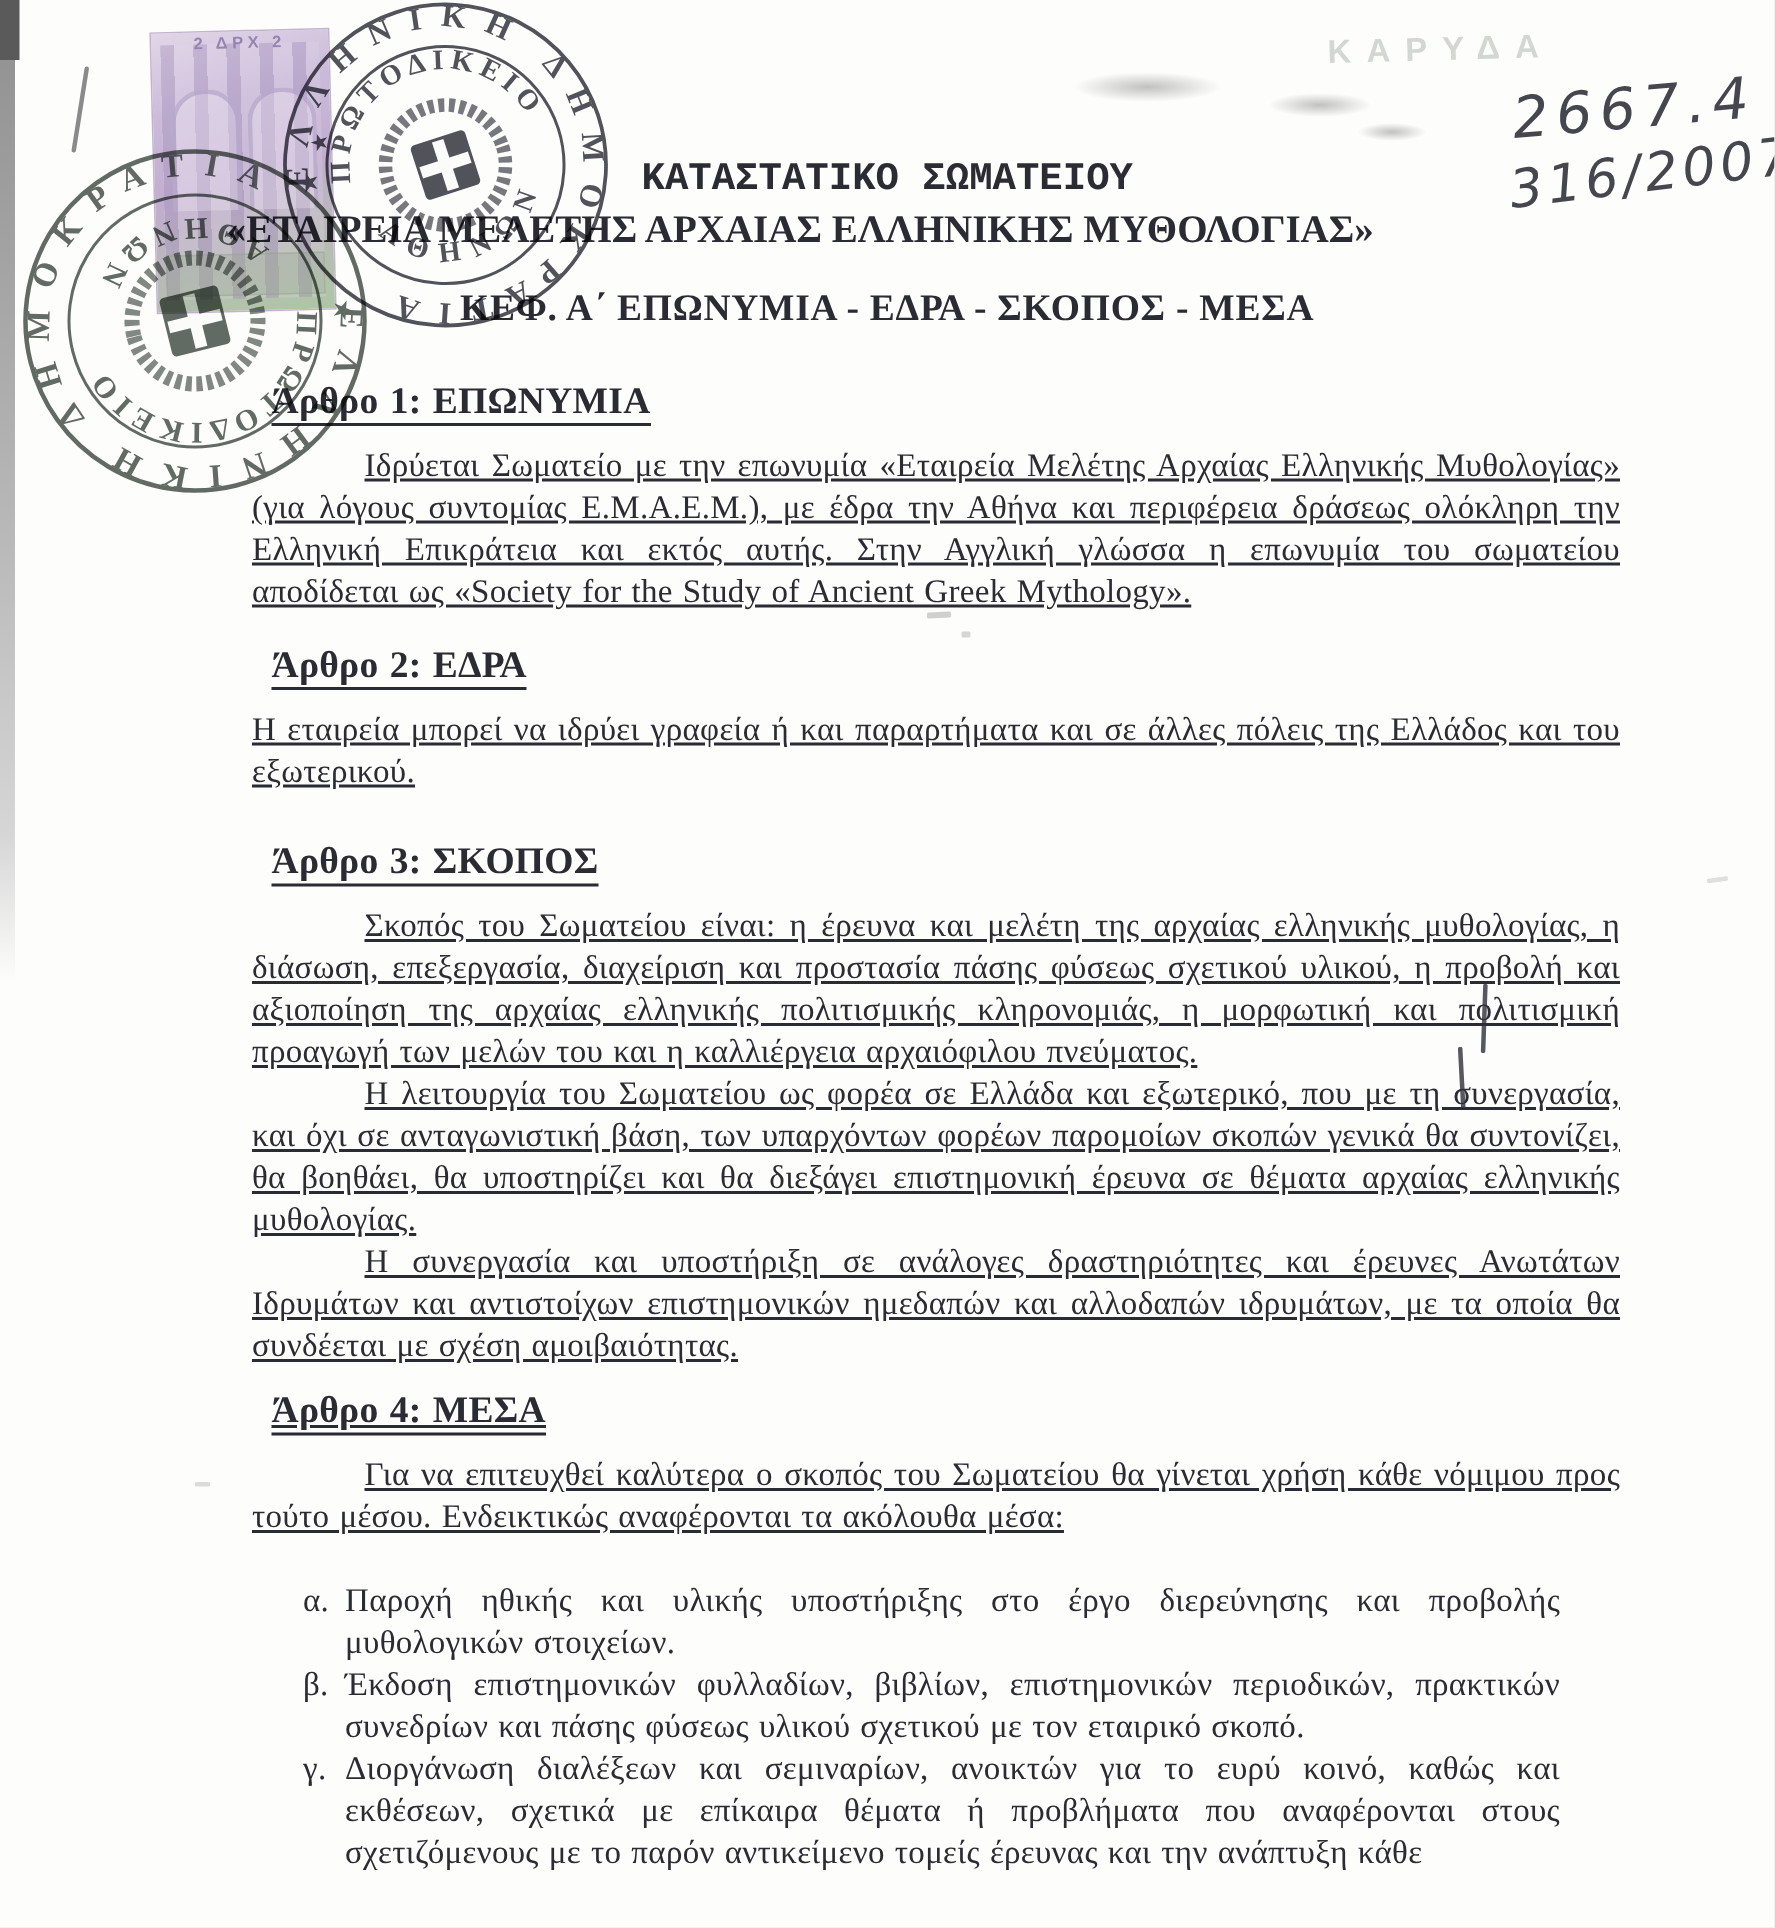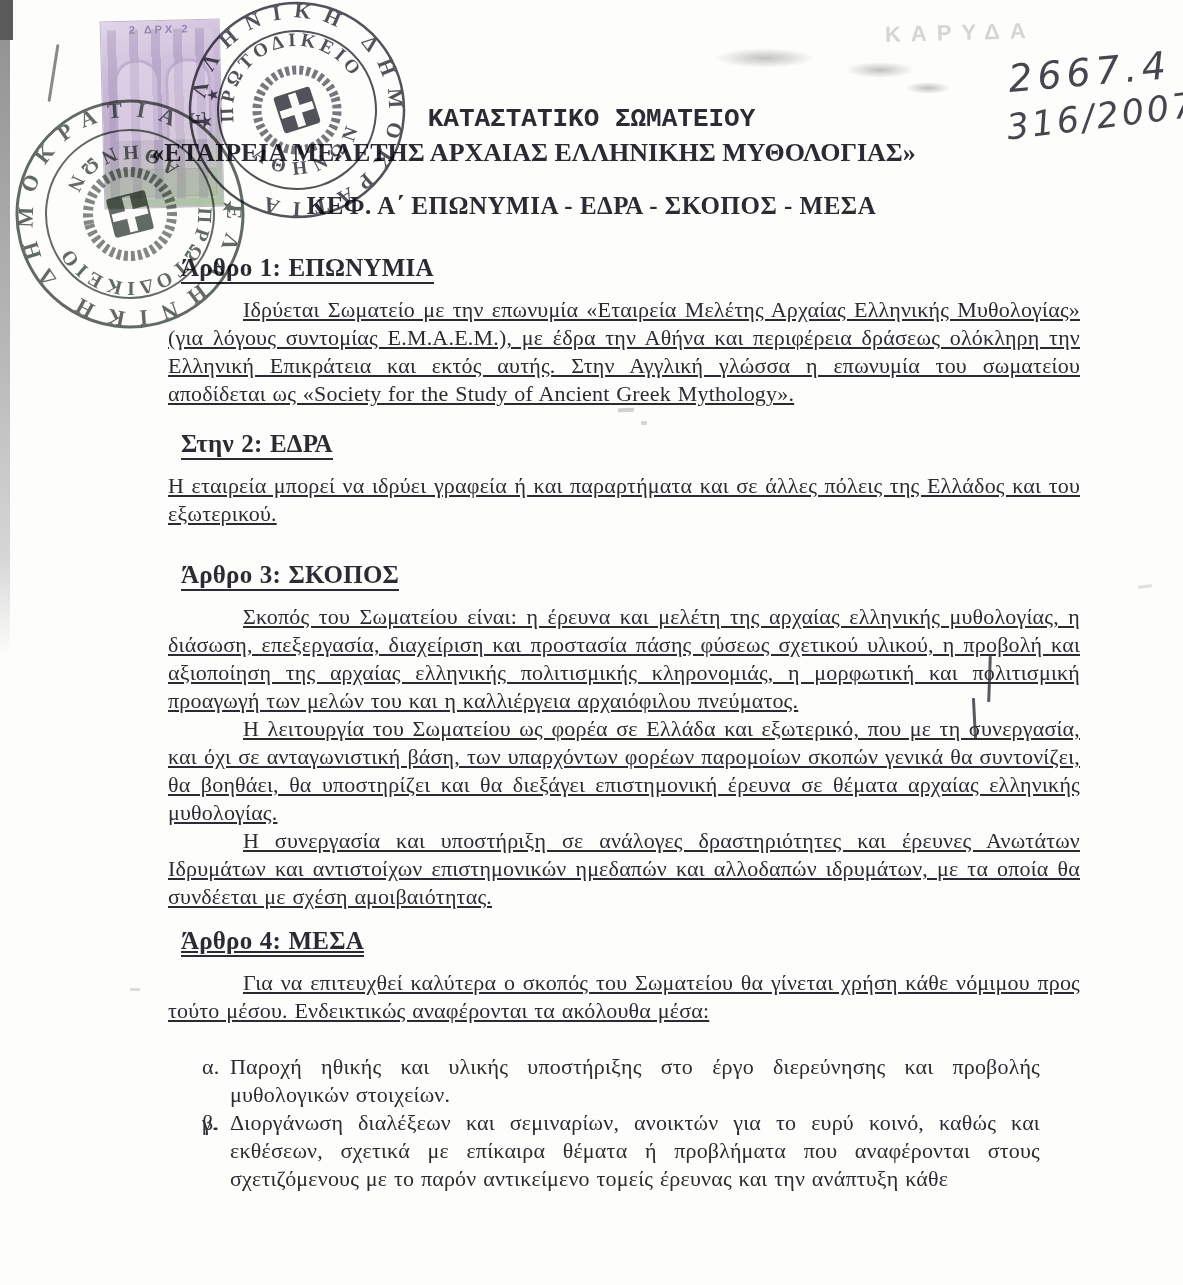--- a/index.html
+++ b/index.html
@@ -161,21 +161,21 @@
   <div class="title title3">ΚΕΦ. Α΄ ΕΠΩΝΥΜΙΑ - ΕΔΡΑ - ΣΚΟΠΟΣ - ΜΕΣΑ</div>
 
   <div class="content">
 
     <h2 class="art-heading">
       <span>Άρθρο 1: ΕΠΩΝΥΜΙΑ</span>
     </h2>
     <p class="p mt6">Ιδρύεται Σωματείο με την επωνυμία «Εταιρεία Μελέτης Αρχαίας Ελληνικής Μυθολογίας» (για λόγους συντομίας Ε.Μ.Α.Ε.Μ.), με έδρα την Αθήνα και περιφέρεια δράσεως ολόκληρη την Ελληνική Επικράτεια και εκτός αυτής. Στην Αγγλική γλώσσα η επωνυμία του σωματείου αποδίδεται ως «Society for the Study of Ancient Greek Mythology».</p>
 
     <h2 class="art-heading mt21">
-      <span>Στην 2: ΕΔΡΑ</span>
+      <span>Άρθρο 2: ΕΔΡΑ</span>
     </h2>
     <p class="p noindent">Η εταιρεία μπορεί να ιδρύει γραφεία ή και παραρτήματα και σε άλλες πόλεις της Ελλάδος και του εξωτερικού.</p>
 
     <h2 class="art-heading mt32">
       <span>Άρθρο 3: ΣΚΟΠΟΣ</span>
     </h2>
     <p class="p">Σκοπός του Σωματείου είναι: η έρευνα και μελέτη της αρχαίας ελληνικής μυθολογίας, η διάσωση, επεξεργασία, διαχείριση και προστασία πάσης φύσεως σχετικού υλικού, η προβολή και αξιοποίηση της αρχαίας ελληνικής πολιτισμικής κληρονομιάς, η μορφωτική και πολιτισμική προαγωγή των μελών του και η καλλιέργεια αρχαιόφιλου πνεύματος.</p>
     <p class="p">Η λειτουργία του Σωματείου ως φορέα σε Ελλάδα και εξωτερικό, που με τη συνεργασία, και όχι σε ανταγωνιστική βάση, των υπαρχόντων φορέων παρομοίων σκοπών γενικά θα συντονίζει, θα βοηθάει, θα υποστηρίζει και θα διεξάγει επιστημονική έρευνα σε θέματα αρχαίας ελληνικής μυθολογίας.</p>
     <p class="p">Η συνεργασία και υποστήριξη σε ανάλογες δραστηριότητες και έρευνες Ανωτάτων Ιδρυμάτων και αντιστοίχων επιστημονικών ημεδαπών και αλλοδαπών ιδρυμάτων, με τα οποία θα συνδέεται με σχέση αμοιβαιότητας.</p>
 
@@ -184,20 +184,21 @@
     </h2>
     <p class="p">Για να επιτευχθεί καλύτερα ο σκοπός του Σωματείου θα γίνεται χρήση κάθε νόμιμου προς τούτο μέσου. Ενδεικτικώς αναφέρονται τα ακόλουθα μέσα:</p>
 
     <div class="means-list">
       <div class="list-item">
         <span class="list-marker">α.</span>
         <span>Παροχή ηθικής και υλικής υποστήριξης στο έργο διερεύνησης και προβολής μυθολογικών στοιχείων.</span>
       </div>
       <div class="list-item">
         <span class="list-marker">β.</span>
+        <span>Έκδοση επιστημονικών φυλλαδίων, βιβλίων, επιστημονικών περιοδικών, πρακτικών συνεδρίων και πάσης φύσεως υλικού σχετικού με τον εταιρικό σκοπό.</span>
       </div>
       <div class="list-item">
         <span class="list-marker">γ.</span>
         <span>Διοργάνωση διαλέξεων και σεμιναρίων, ανοικτών για το ευρύ κοινό, καθώς και εκθέσεων, σχετικά με επίκαιρα θέματα ή προβλήματα που αναφέρονται στους σχετιζόμενους με το παρόν αντικείμενο τομείς έρευνας και την ανάπτυξη κάθε</span>
       </div>
     </div>
 
   </div>
 </div>
 

